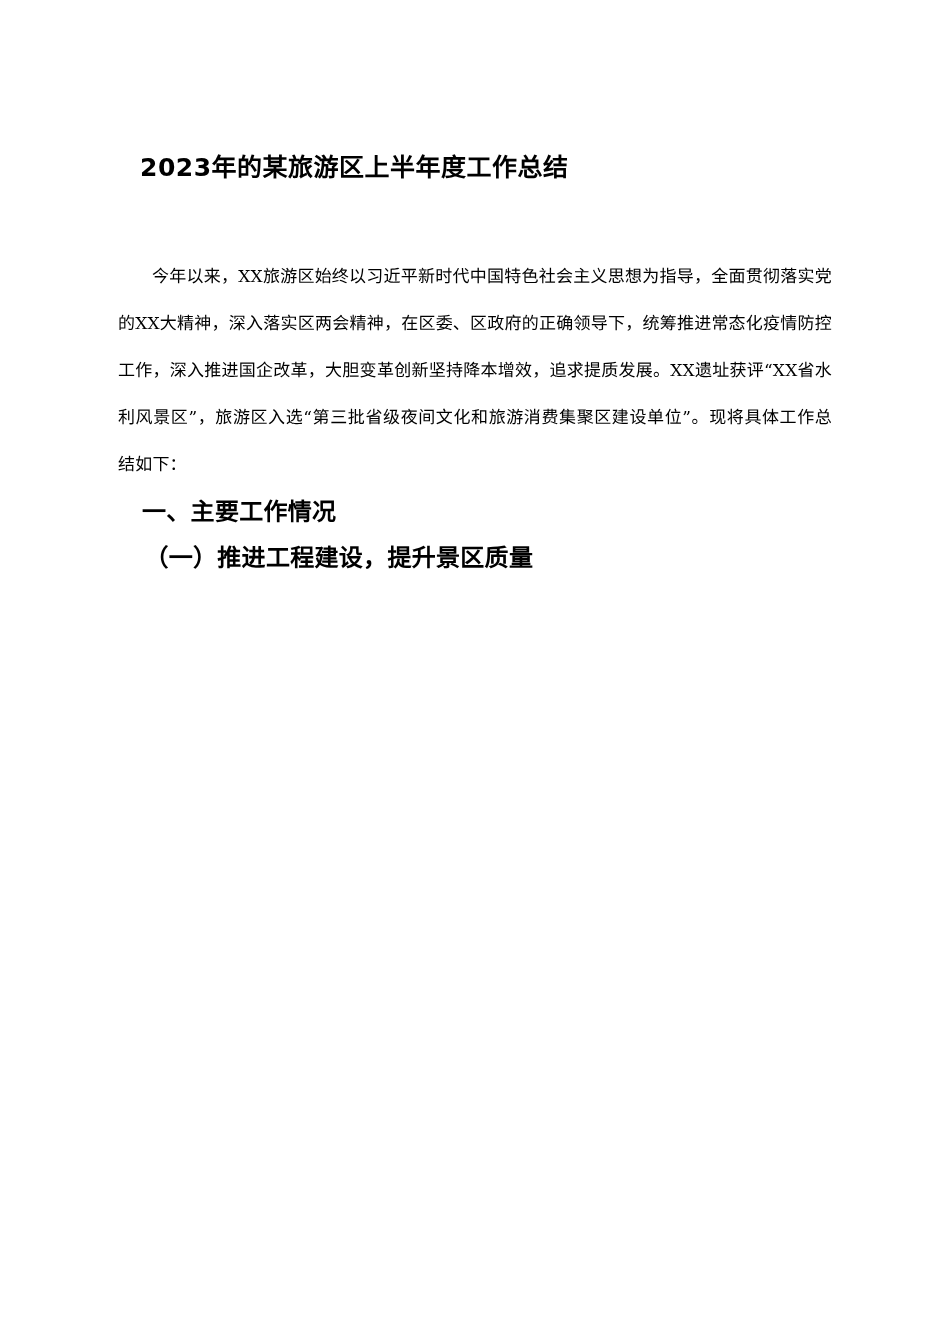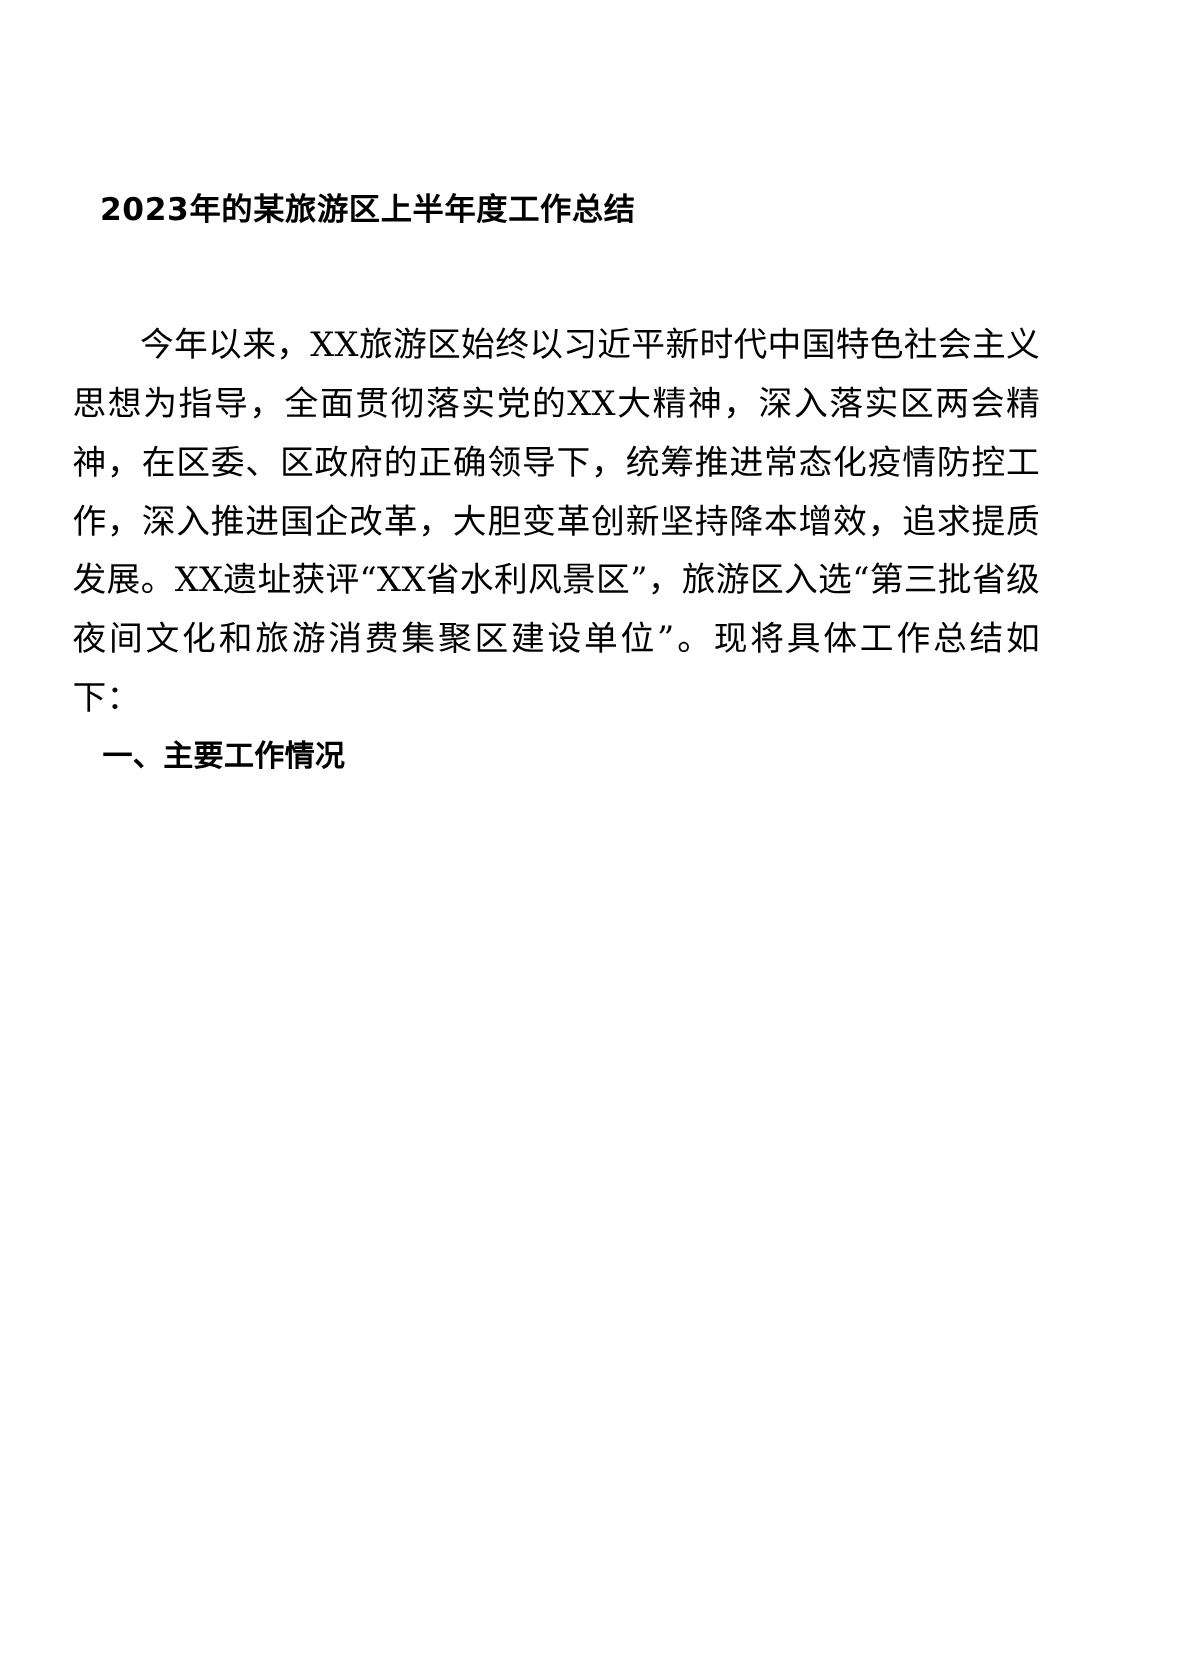--- a/index.html
+++ b/index.html
@@ -6,39 +6,39 @@
     margin: 0;
     padding: 0;
     background: #ffffff;
   }
   .page {
     position: relative;
     width: 950px;
     height: 1344px;
     background: #ffffff;
     box-sizing: border-box;
-    padding: 150px 118px 60px 58px;
+    padding: 150px 118px 60px 118px;
     font-family: "DejaVu Serif", "Liberation Serif", serif;
     color: #000000;
     overflow: hidden;
   }
   .doc-title {
     font-family: "DejaVu Sans", "Liberation Sans", sans-serif;
     font-size: 25px;
     font-weight: bold;
     line-height: 1.4;
     text-align: left;
     margin: 0 0 0 22px;
     letter-spacing: 0.5px;
   }
   .spacer-after-title {
     height: 68px;
   }
   p.body-para {
-    font-size: 27px;
+    font-size: 17px;
     line-height: 47px;
     margin: 0;
     text-align: justify;
     text-justify: inter-ideograph;
     text-indent: 2em;
     letter-spacing: 0.2px;
   }
   p.heading-para {
     font-family: Liberation Sans, sans-serif;
     font-size: 24px;
@@ -63,15 +63,16 @@
 
 <div class="page">
 
   <h1 class="doc-title">2023年的某旅游区上半年度工作总结</h1>
 
   <div class="spacer-after-title"></div>
 
   <div>
     <p class="body-para">今年以来，XX旅游区始终以习近平新时代中国特色社会主义思想为指导，全面贯彻落实党的XX大精神，深入落实区两会精神，在区委、区政府的正确领导下，统筹推进常态化疫情防控工作，深入推进国企改革，大胆变革创新坚持降本增效，追求提质发展。XX遗址获评“XX省水利风景区”，旅游区入选“第三批省级夜间文化和旅游消费集聚区建设单位”。现将具体工作总结如下：</p>
     <p class="heading-para">一、主要工作情况</p>
+    <p class="heading-sub">（一）推进工程建设，提升景区质量</p>
   </div>
 
 </div>
 
 </body></html>

